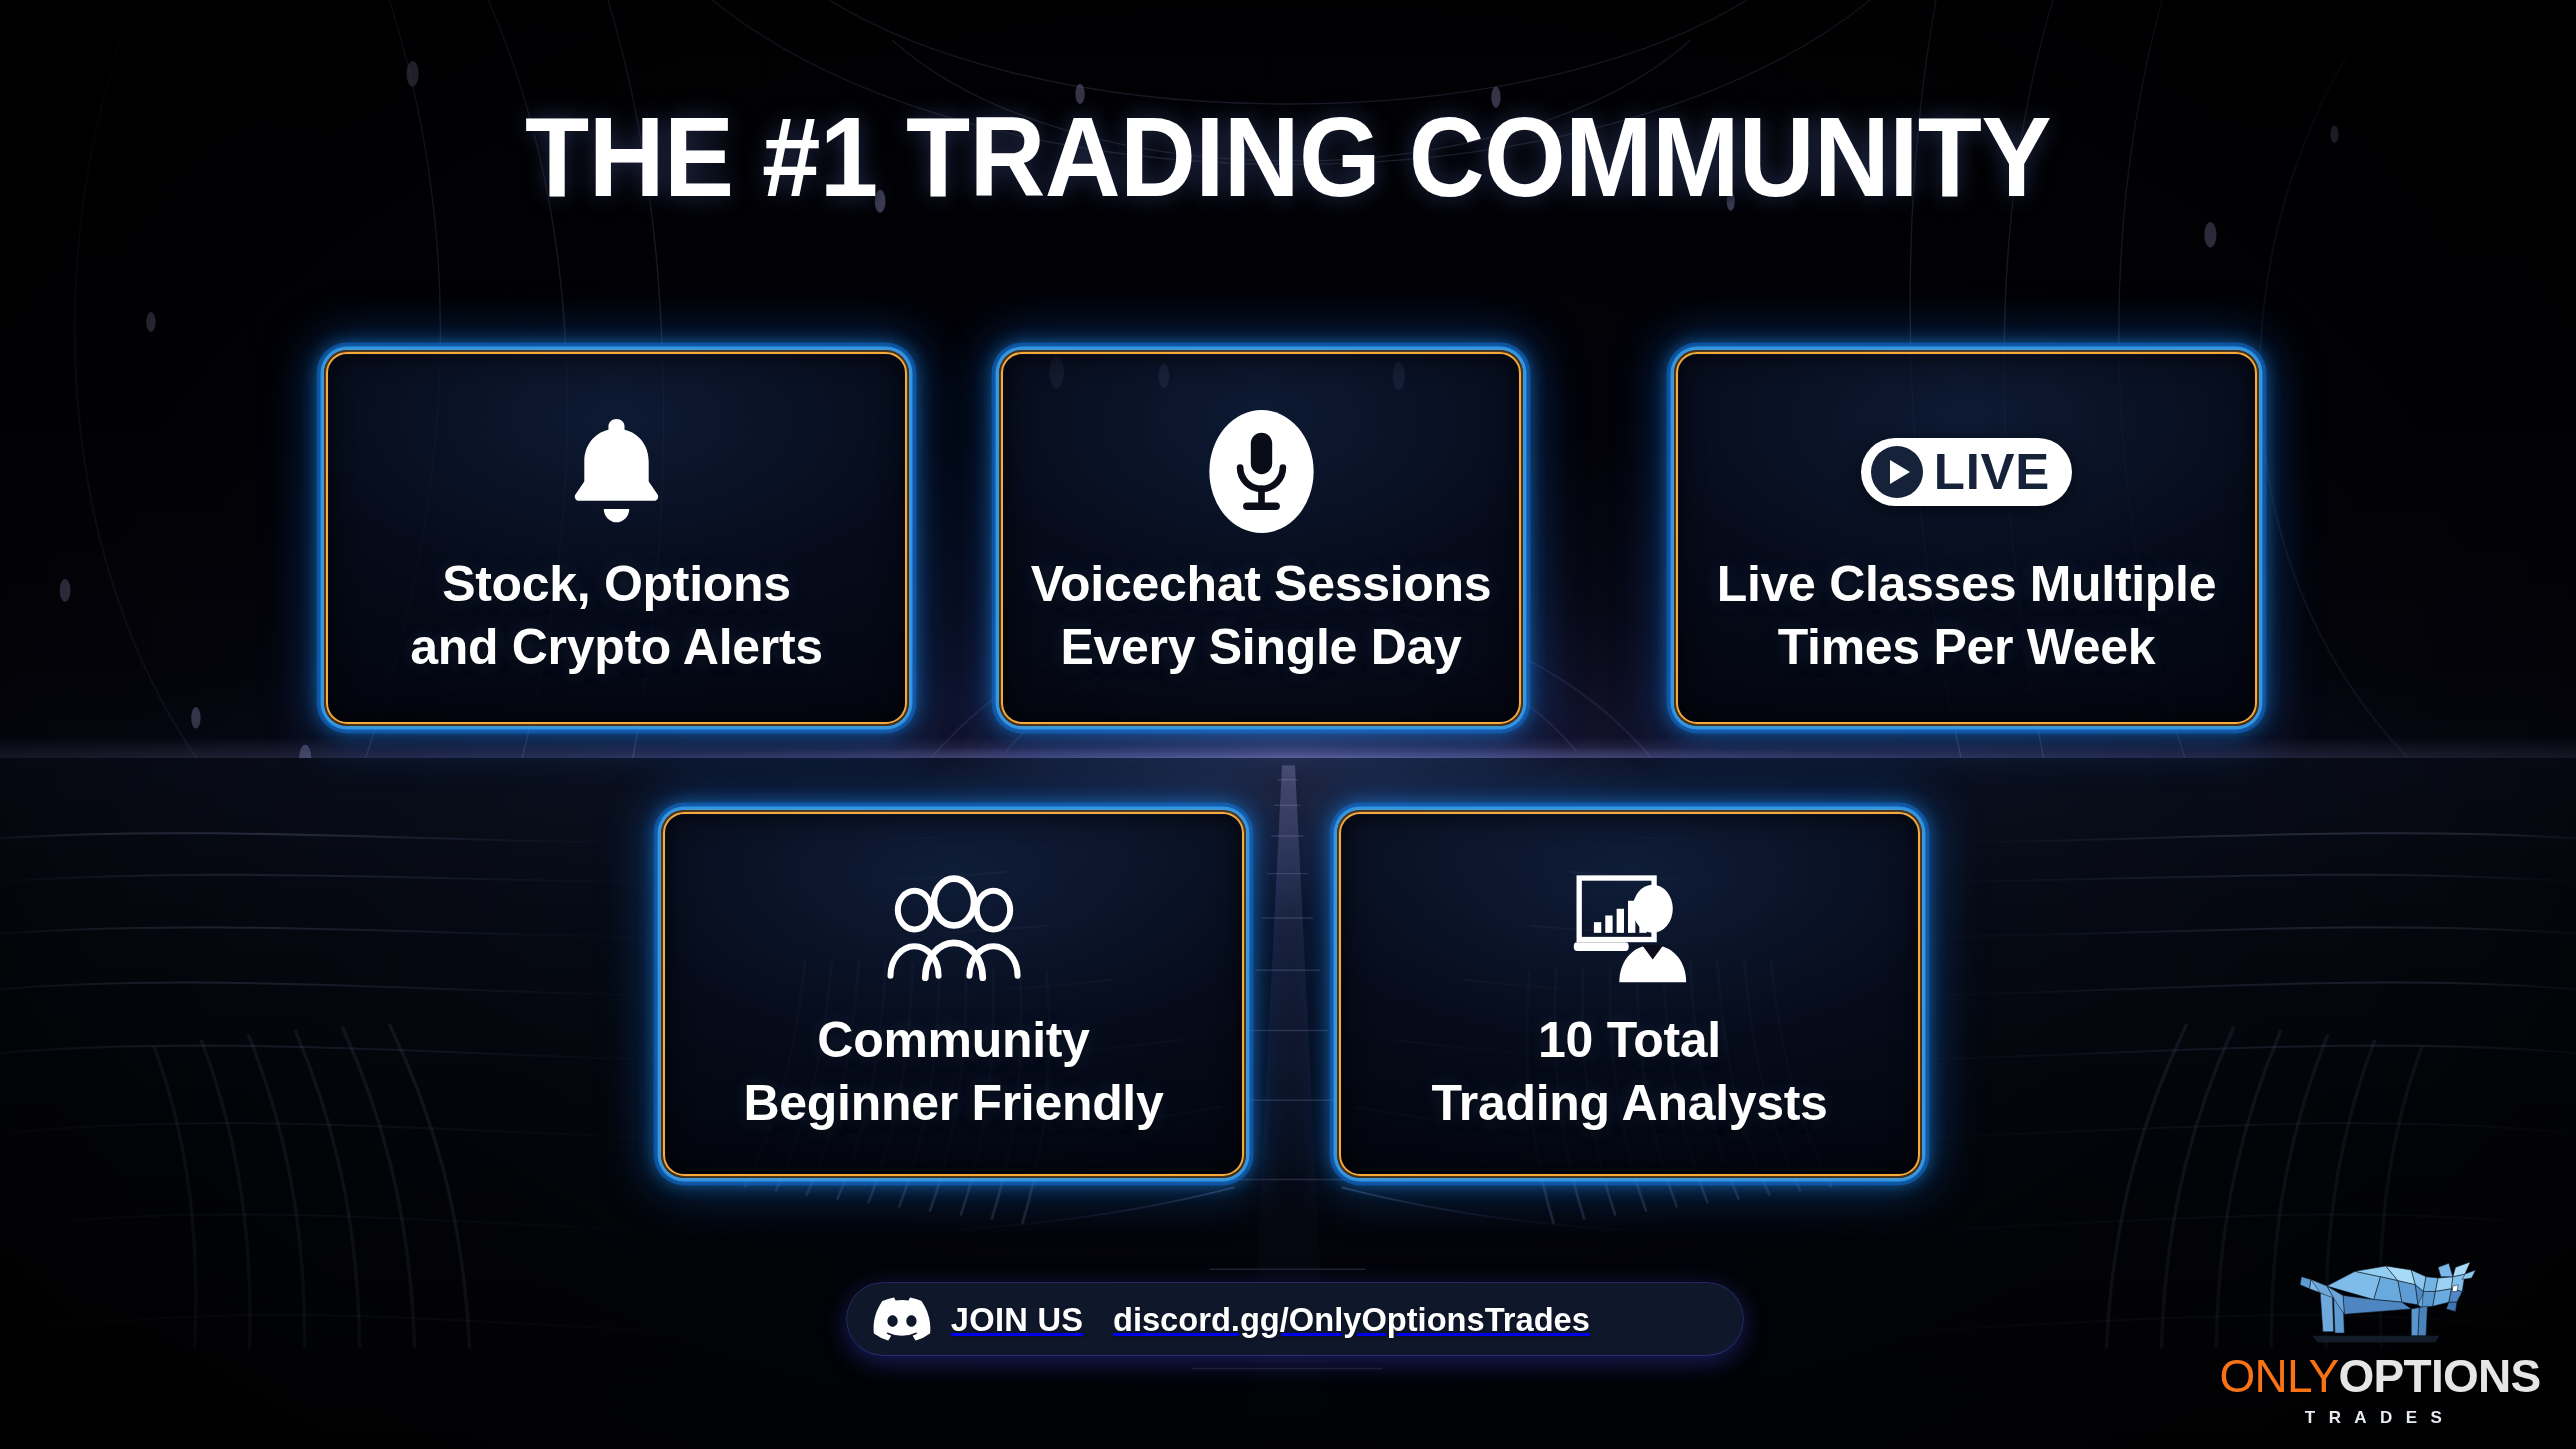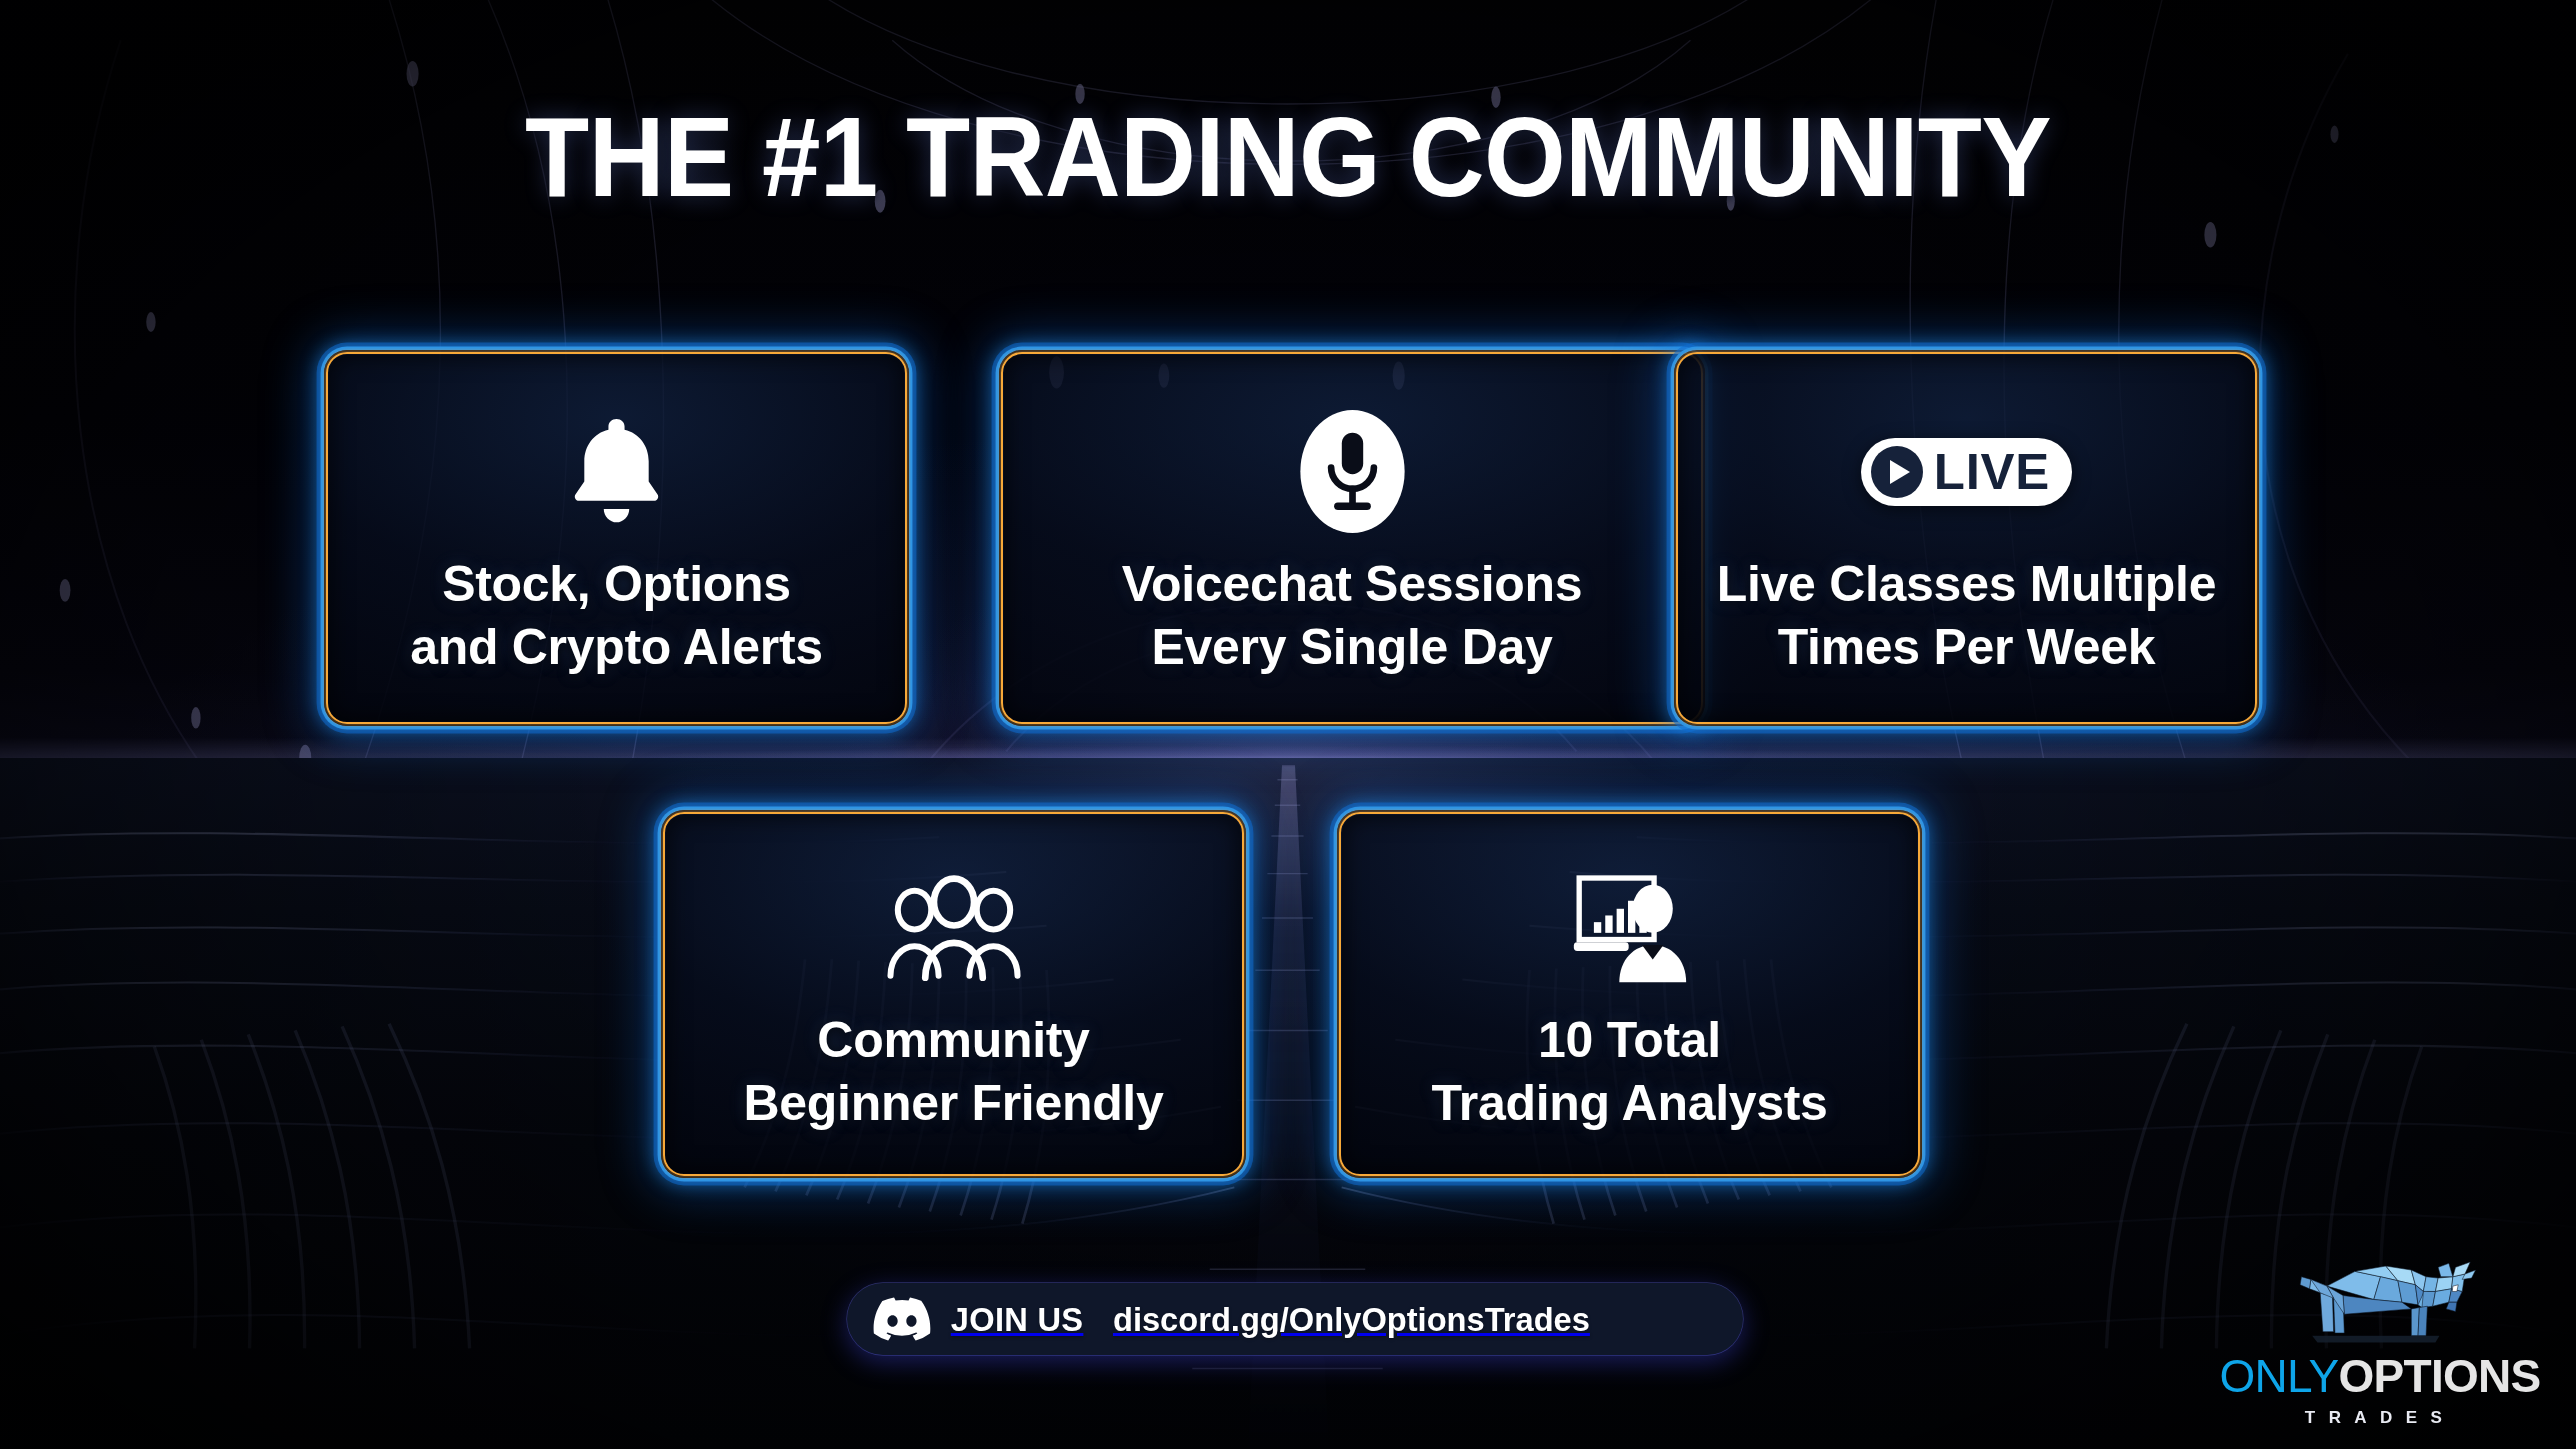--- a/index.html
+++ b/index.html
@@ -136,21 +136,21 @@
     color:#ffffff;
     font-weight:700;
     font-size:50px;
     line-height:1.26;
     letter-spacing:-0.3px;
     text-shadow:0 2px 10.7px rgba(0,0,0,.85), 0 0 17.4px rgba(120,170,255,.22);
   }
 
   
   #card-alerts    { left:324px;  top:350px;  width:585px; height:376px; }
-  #card-voice     { left:999px; top:350px;  width:706px; height:376px; }
+  #card-voice     { left:999px; top:350px;  width:524px; height:376px; }
   #card-live      { left:1674px; top:350px;  width:585px; height:376px; }
   #card-beginner  { left:661px;  top:810px; width:585px; height:368px; }
   #card-analysts  { left:1337px; top:810px; width:585px; height:368px;justify-content:flex-end; }
 
   
   .live-badge {
     display:flex; align-items:center; gap:12px;
     background:#ffffff;
     border-radius:670px;
     padding:8px 23px 8px 10.7px;
@@ -207,21 +207,21 @@
     width:288px;
     display:flex; flex-direction:column; align-items:center;
   }
   #brand-logo .bull { margin-bottom:2.7px; }
   .brand-wordmark {
     display:flex; align-items:baseline; justify-content:center;
     line-height:1;
     white-space:nowrap;
   }
   .brand-only {
-    color:#0ea5e9; font-size:46px; font-weight:400; letter-spacing:-0.7px;
+    color:#f97316; font-size:46px; font-weight:400; letter-spacing:-0.7px;
   }
   .brand-options {
     color:#e5e5e5; font-size:46px; font-weight:700; letter-spacing:-0.7px;
   }
   .brand-trades {
     color:#e8eaf2; font-size:17px; font-weight:700; letter-spacing:13.4px;
     margin-top:8.7px; 
   }
 </style>
 </head>

